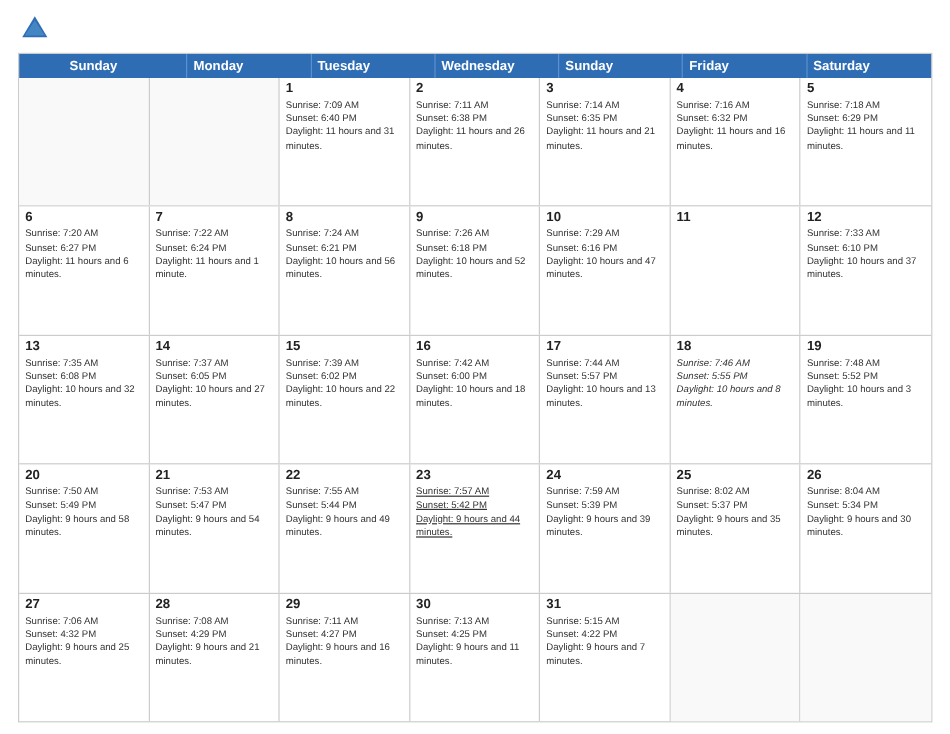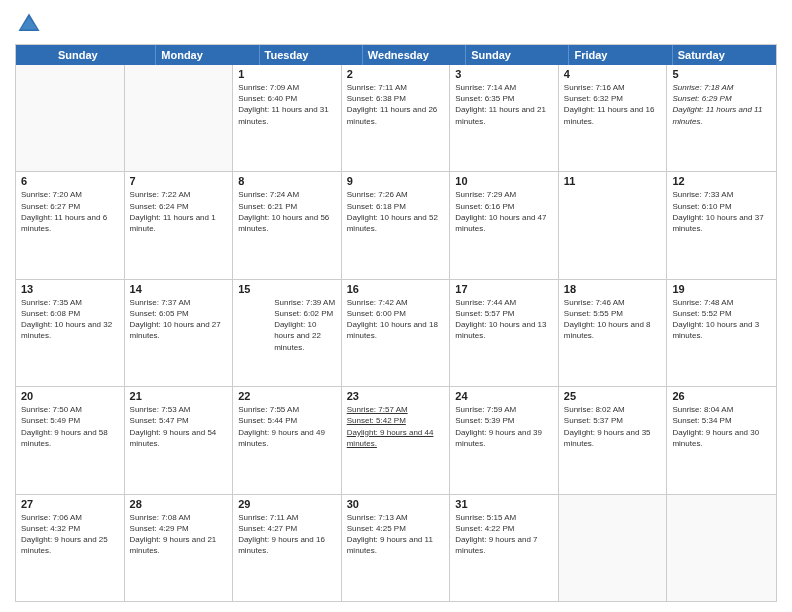--- a/index.html
+++ b/index.html
@@ -162,21 +162,21 @@
 Daylight: 11 hours and 21 minutes.</div>
           </div>
           <div class="cal-cell">
             <div class="day-num">4</div>
             <div class="cell-info" style="white-space: pre-line;">Sunrise: 7:16 AM
 Sunset: 6:32 PM
 Daylight: 11 hours and 16 minutes.</div>
           </div>
           <div class="cal-cell">
             <div class="day-num">5</div>
-            <div class="cell-info" style="white-space: pre-line; font-style: italic;">Sunrise: 7:18 AM
+            <div class="cell-info" style="white-space: pre-line;">Sunrise: 7:18 AM
 Sunset: 6:29 PM
 Daylight: 11 hours and 11 minutes.</div>
           </div>
         </div>
         <div class="cal-row">
           <div class="cal-cell">
             <div class="day-num">6</div>
             <div class="cell-info" style="white-space: pre-line;">Sunrise: 7:20 AM
 Sunset: 6:27 PM
 Daylight: 11 hours and 6 minutes.</div>
@@ -223,39 +223,39 @@
 Daylight: 10 hours and 32 minutes.</div>
           </div>
           <div class="cal-cell">
             <div class="day-num">14</div>
             <div class="cell-info" style="white-space: pre-line;">Sunrise: 7:37 AM
 Sunset: 6:05 PM
 Daylight: 10 hours and 27 minutes.</div>
           </div>
           <div class="cal-cell">
             <div class="day-num">15</div>
-            <div class="cell-info" style="white-space: pre-line; margin-left: 36px;">Sunrise: 7:39 AM
+            <div class="cell-info" style="white-space: pre-line;">Sunrise: 7:39 AM
 Sunset: 6:02 PM
 Daylight: 10 hours and 22 minutes.</div>
           </div>
           <div class="cal-cell">
             <div class="day-num">16</div>
             <div class="cell-info" style="white-space: pre-line;">Sunrise: 7:42 AM
 Sunset: 6:00 PM
 Daylight: 10 hours and 18 minutes.</div>
           </div>
           <div class="cal-cell">
             <div class="day-num">17</div>
             <div class="cell-info" style="white-space: pre-line;">Sunrise: 7:44 AM
 Sunset: 5:57 PM
 Daylight: 10 hours and 13 minutes.</div>
           </div>
           <div class="cal-cell">
             <div class="day-num">18</div>
-            <div class="cell-info" style="white-space: pre-line;">Sunrise: 7:46 AM
+            <div class="cell-info" style="white-space: pre-line; font-style: italic;">Sunrise: 7:46 AM
 Sunset: 5:55 PM
 Daylight: 10 hours and 8 minutes.</div>
           </div>
           <div class="cal-cell">
             <div class="day-num">19</div>
             <div class="cell-info" style="white-space: pre-line;">Sunrise: 7:48 AM
 Sunset: 5:52 PM
 Daylight: 10 hours and 3 minutes.</div>
           </div>
         </div>

